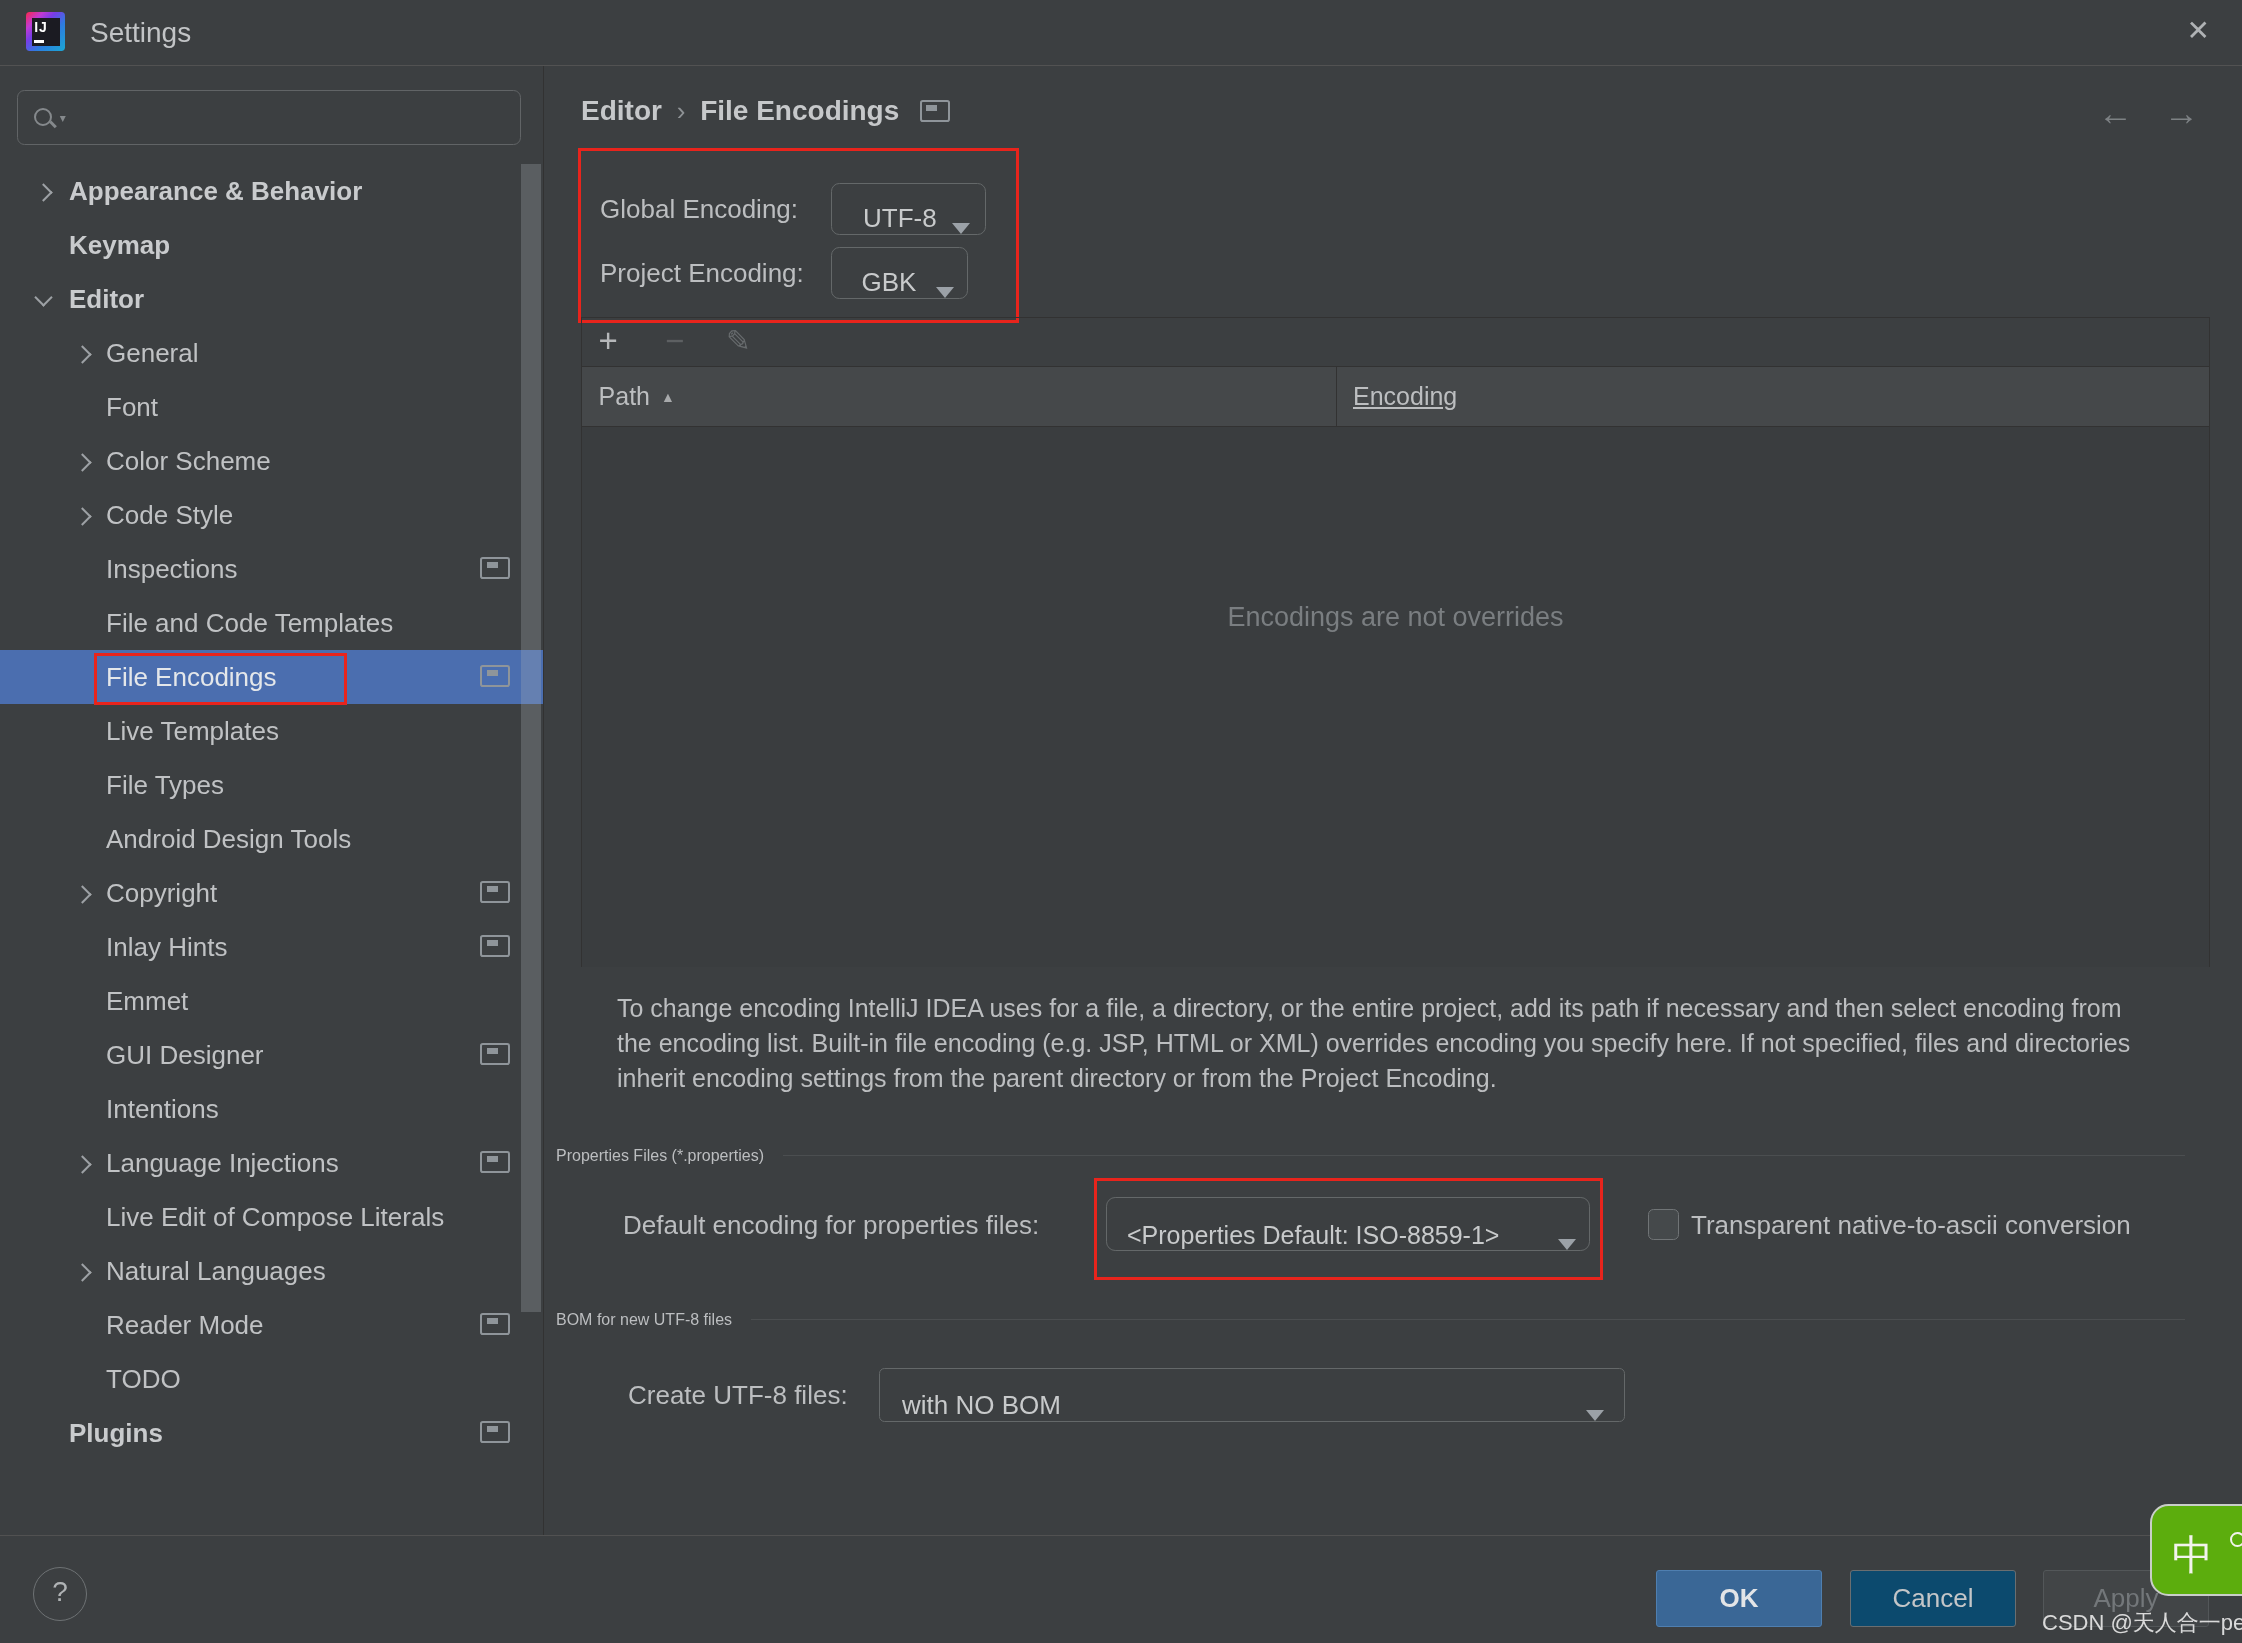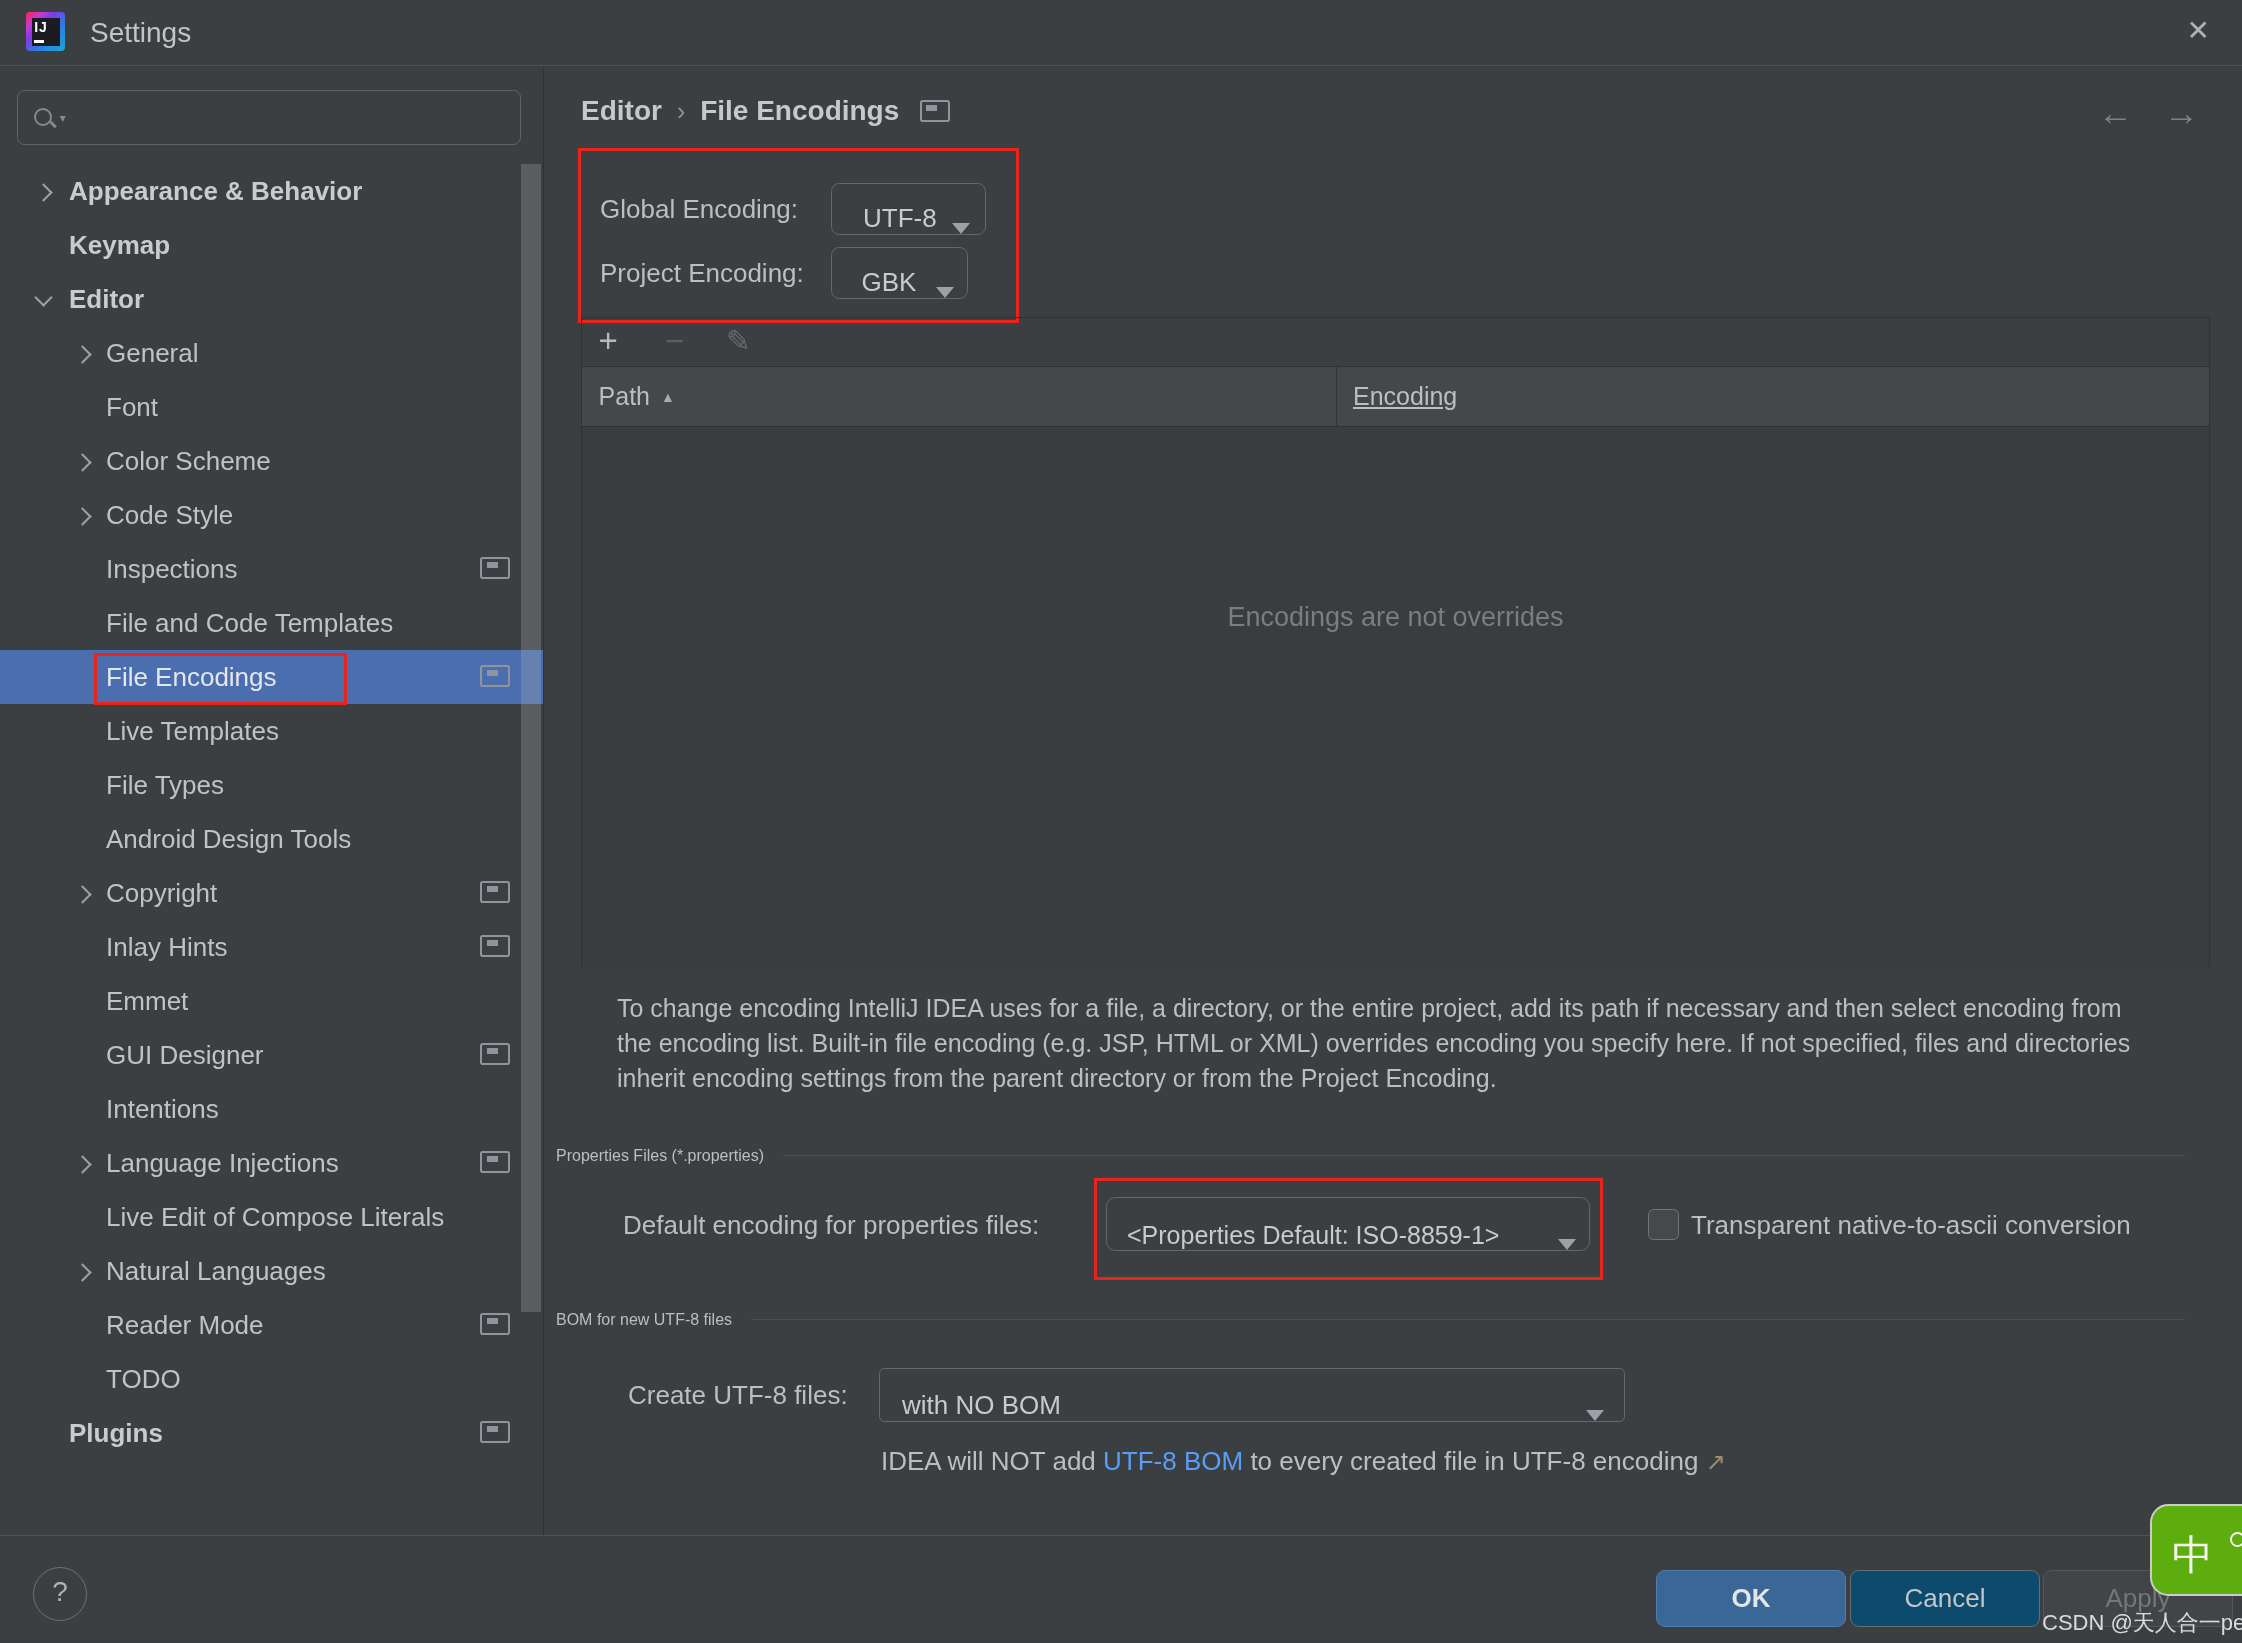--- a/index.html
+++ b/index.html
@@ -109,21 +109,21 @@
   
   .lbl-create{left:628px;top:1368px;height:54px;line-height:54px;}
   .combo-bom{left:879px;top:1368px;width:746px;height:54px;padding:0 20px 0 22px;border-radius:5.5px;}
   .bom-note{position:absolute;left:881px;top:1443px;height:37px;line-height:37px;font-size:26px;color:#BCBEC0;white-space:nowrap;}
   .bom-note .lnk{color:#589DF6;}
   .bom-note .ext{color:#9C8E6A;font-size:24px;margin-left:7.4px;}
   
   .footer{position:absolute;left:0;top:1535px;width:2243px;height:109px;border-top:0.9px solid #515151;background:#3C3F41;}
   .help-btn{position:absolute;left:33px;top:31px;width:54px;height:54px;border-radius:50%;
     border:1.8px solid #6E7274;box-sizing:border-box;text-align:center;line-height:48px;font-size:28px;color:#B0B3B5;}
-  .btn{position:absolute;top:34px;width:190px;height:57px;border-radius:9px;box-sizing:border-box;
+  .btn{position:absolute;top:34px;width:166px;height:57px;border-radius:3px;box-sizing:border-box;
     text-align:center;line-height:54px;font-size:26px;}
   .btn-ok{left:1656px;background:#3A6796;border:1.8px solid #4F7FB0;color:#E3E5E7;font-weight:bold;}
   .btn-cancel{left:1850px;background:#0c4a6e;border:1.8px solid #6A6E70;color:#C4C6C8;}
   .btn-apply{left:2043px;background:#424547;border:1.8px solid #535759;color:#73777A;}
   
   .watermark{position:absolute;left:2042px;top:1608px;font-size:22px;color:rgba(230,230,230,0.92);white-space:nowrap;}
   .ime-badge{position:absolute;left:2150px;top:1504px;width:120px;height:92px;background:#5CAD0D;
     border:2.8px solid #C9CEC9;border-radius:18.5px;box-sizing:border-box;}
   .ime-char{position:absolute;left:20px;top:22px;font-size:41px;color:#F2F3EC;}
   .ime-dot{position:absolute;left:78px;top:26px;width:11px;height:11px;border:2.8px solid #F2F3EC;border-radius:50%;}
@@ -357,23 +357,20 @@
   <div class="field-label lbl-checkbox">Transparent native-to-ascii conversion</div>
 
   <div class="section-head head-bom">
     <span>BOM for new UTF-8 files</span>
   </div>
   <div class="field-label lbl-create">Create UTF-8 files:</div>
   <div class="combo combo-bom">
     <span>with NO BOM</span>
     <span class="tri"></span>
   </div>
-  <div class="bom-note">
-    <span>IDEA will NOT add </span><span class="lnk">UTF-8 BOM</span><span> to every created file in UTF-8 encoding</span><span class="ext">↗</span>
-  </div>
 
   <div class="footer">
     <div class="help-btn">?</div>
     <div class="btn btn-ok">OK</div>
     <div class="btn btn-cancel">Cancel</div>
     <div class="btn btn-apply">Apply</div>
   </div>
 
   <div class="watermark">CSDN @天人合一peng</div>
   <div class="ime-badge">

